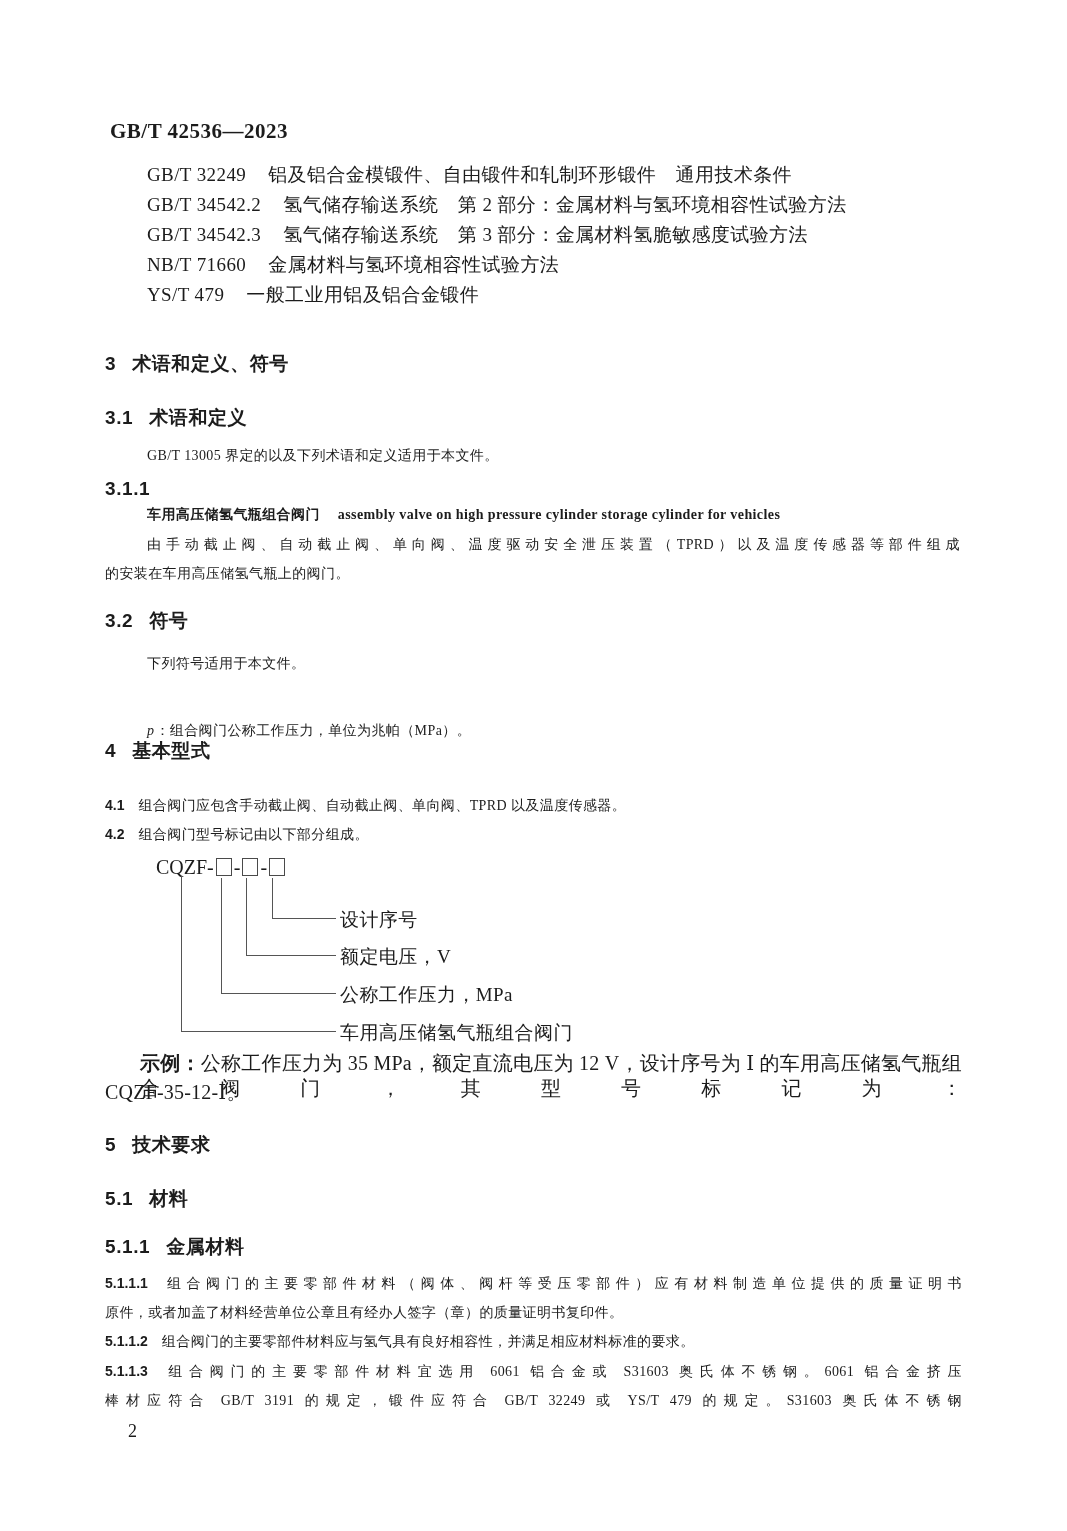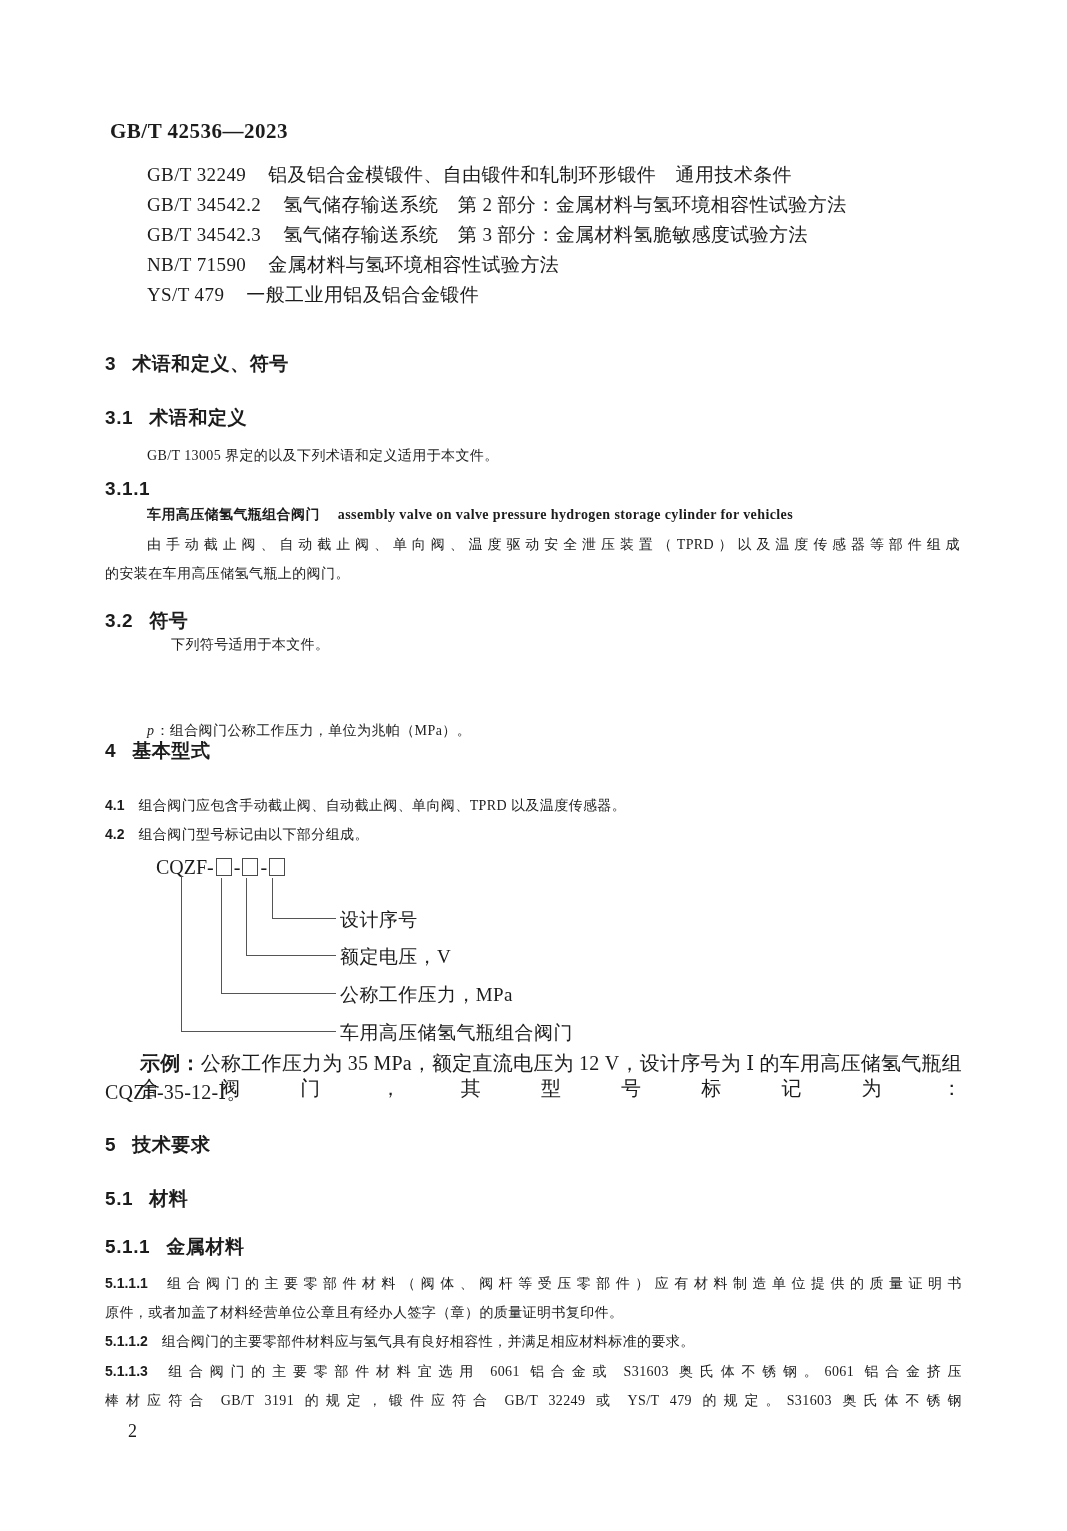--- a/index.html
+++ b/index.html
@@ -66,51 +66,51 @@
     <div class="ref-line">
       <span>GB/T 32249</span><span class="ref-title">铝及铝合金模锻件、自由锻件和轧制环形锻件　通用技术条件</span>
     </div>
     <div class="ref-line">
       <span>GB/T 34542.2</span><span class="ref-title">氢气储存输送系统　第 2 部分：金属材料与氢环境相容性试验方法</span>
     </div>
     <div class="ref-line">
       <span>GB/T 34542.3</span><span class="ref-title">氢气储存输送系统　第 3 部分：金属材料氢脆敏感度试验方法</span>
     </div>
     <div class="ref-line">
-      <span>NB/T 71590</span><span class="ref-title">金属材料与氢环境相容性试验方法</span>
+      <span>NB/T 71660</span><span class="ref-title">金属材料与氢环境相容性试验方法</span>
     </div>
     <div class="ref-line">
       <span>YS/T 479</span><span class="ref-title">一般工业用铝及铝合金锻件</span>
     </div>
   </div>
 
   <div class="abs heading" style="left:105px;top:352px;">
     <span class="h-num">3</span><span>术语和定义、符号</span>
   </div>
 
   <div class="abs heading" style="left:105px;top:406px;">
     <span class="h-num">3.1</span><span>术语和定义</span>
   </div>
 
   <div class="abs body-text" style="left:147px;top:447px;">GB/T 13005 界定的以及下列术语和定义适用于本文件。</div>
 
   <div class="abs heading" style="left:105px;top:477px;">3.1.1</div>
 
   <div class="abs body-text" style="left:147px;top:506px;">
-    <span class="term-zh">车用高压储氢气瓶组合阀门</span><span class="term-en">assembly valve on valve pressure hydrogen storage cylinder for vehicles</span>
+    <span class="term-zh">车用高压储氢气瓶组合阀门</span><span class="term-en">assembly valve on high pressure cylinder storage cylinder for vehicles</span>
   </div>
 
   <div class="abs body-text just" style="left:147px;top:536px;width:813px;">由手动截止阀、自动截止阀、单向阀、温度驱动安全泄压装置（TPRD）以及温度传感器等部件组成</div>
   <div class="abs body-text" style="left:105px;top:565px;text-align:center;">的安装在车用高压储氢气瓶上的阀门。</div>
 
   <div class="abs heading" style="left:105px;top:609px;">
     <span class="h-num">3.2</span><span>符号</span>
   </div>
 
-  <div class="abs body-text" style="left:147px;top:636px;margin-left:24px;">下列符号适用于本文件。</div>
+  <div class="abs body-text" style="left:147px;top:655px;">下列符号适用于本文件。</div>
 
   <div class="abs body-text" style="left:147px;top:722px;">
     <span class="sym-p">p</span><span>：组合阀门公称工作压力，单位为兆帕（MPa）。</span>
   </div>
 
   <div class="abs heading" style="left:105px;top:739px;">
     <span class="h-num">4</span><span>基本型式</span>
   </div>
 
   <div class="abs body-text" style="left:105px;top:797px;width:857px;">

